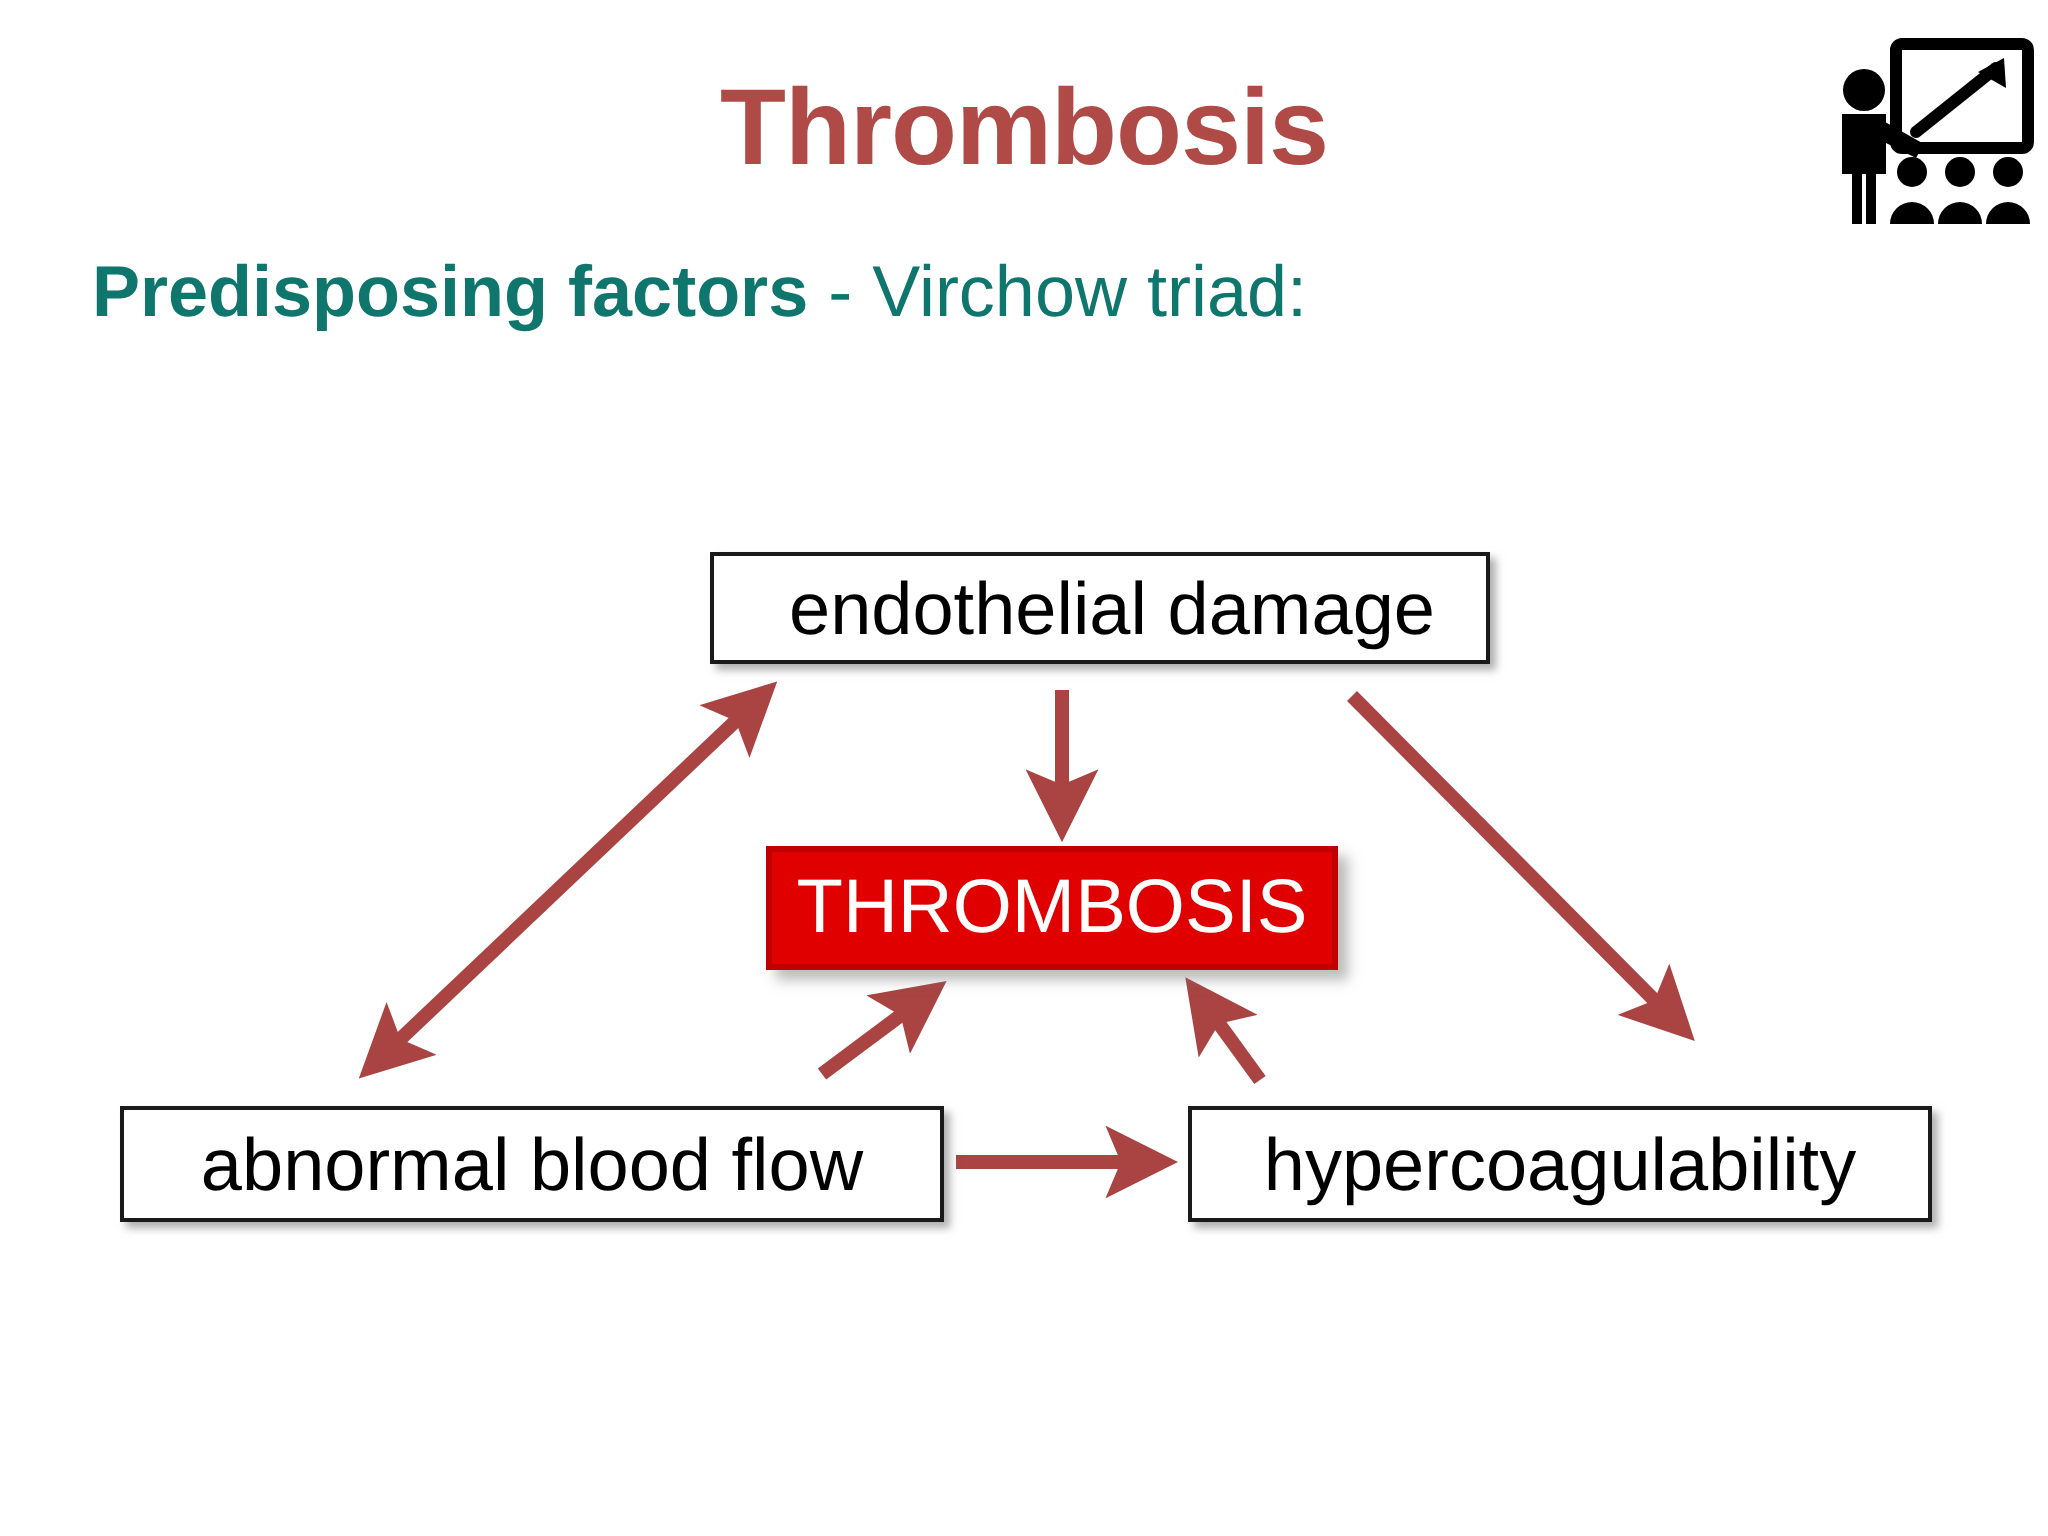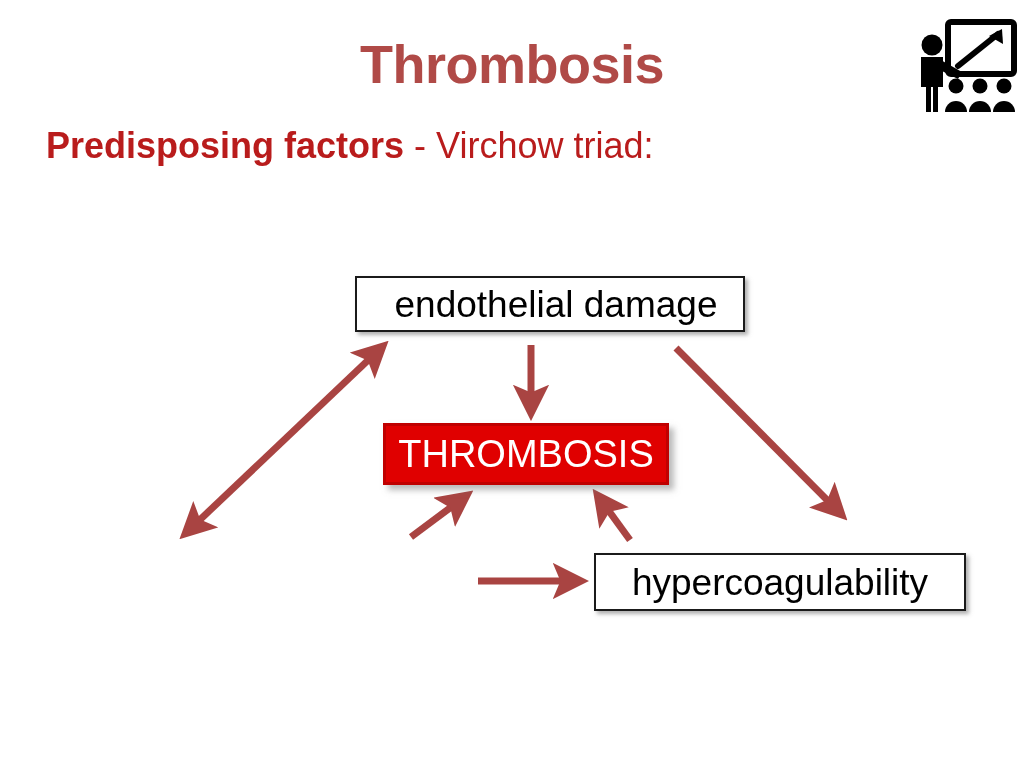--- a/index.html
+++ b/index.html
@@ -28,21 +28,21 @@
     color: #B04A47;
     letter-spacing: -0.5px;
     line-height: 1.05;
   }
 
   #subtitle {
     position: absolute;
     left: 46px;
     top: 126px;
     font-size: 36px;
-    color: #b91c1c;
+    color: #0f766e;
     white-space: nowrap;
     line-height: 1.1;
   }
   #subtitle .bold { font-weight: bold; }
   #subtitle .light { font-weight: normal; }
 
   
   #lecture-icon {
     position: absolute;
     left: 906px;
@@ -183,18 +183,21 @@
   </svg>
 
   <div class="node-box" id="node-endothelial">
     <span>endothelial damage</span>
   </div>
 
   <div id="node-thrombosis">
     <span>THROMBOSIS</span>
   </div>
 
+  <div class="node-box" id="node-bloodflow">
+    <span>abnormal blood flow</span>
+  </div>
 
   <div class="node-box" id="node-hypercoag">
     <span>hypercoagulability</span>
   </div>
 
 </div>
 
 </body></html>

